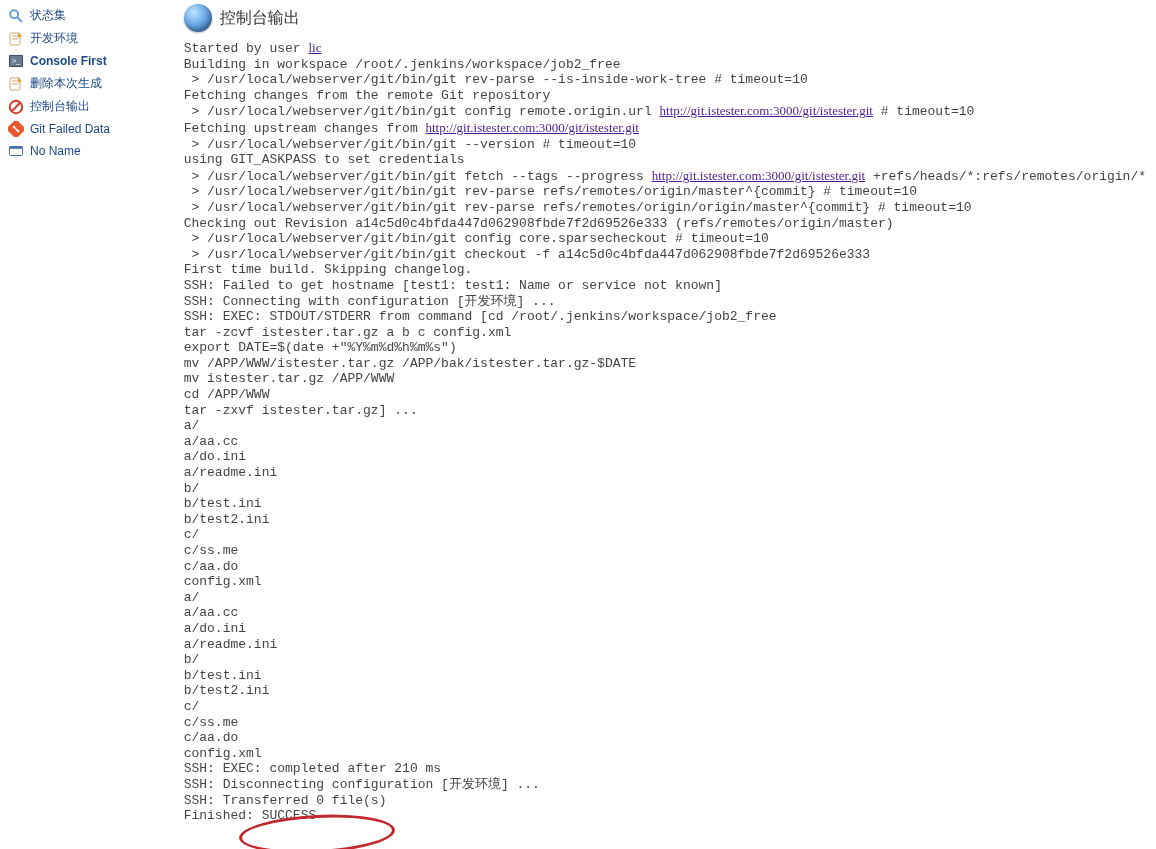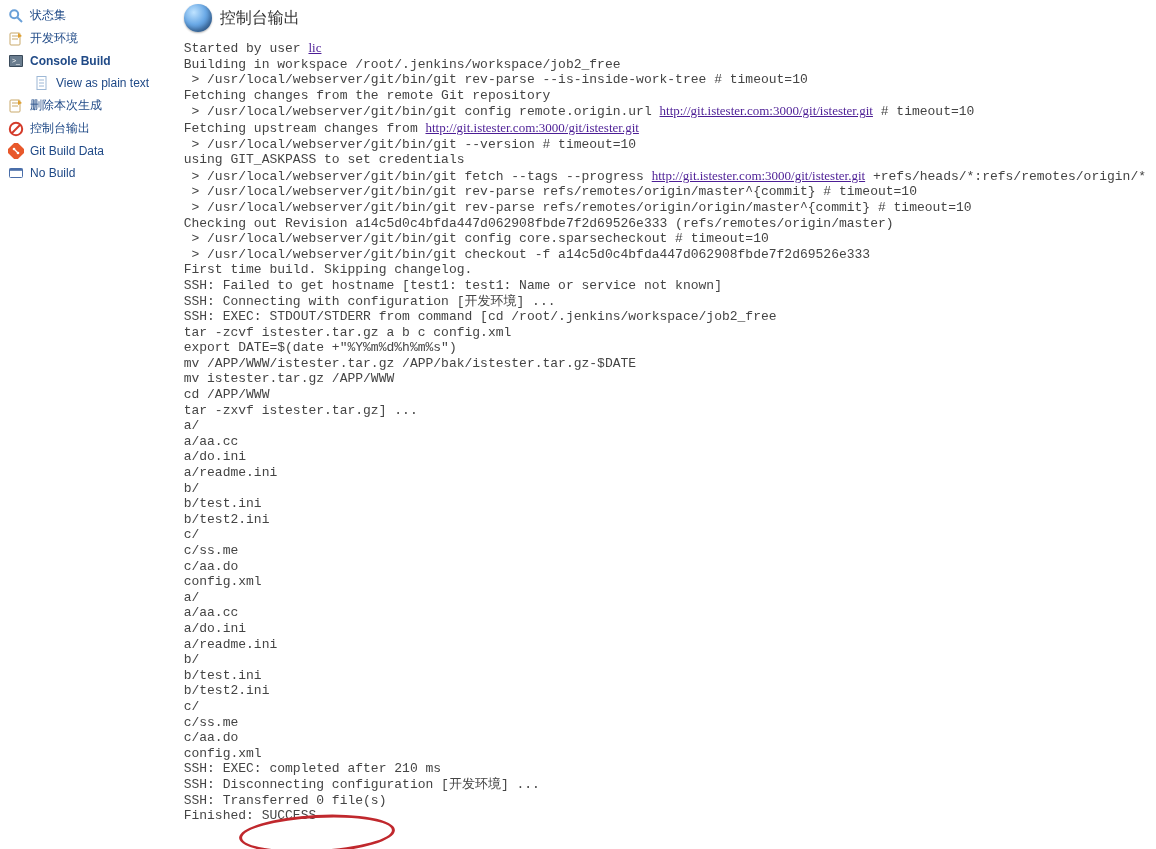--- a/index.html
+++ b/index.html
@@ -123,34 +123,23 @@
     </div>
 
     <div class="side-item selected">
       <span class="icon">
         <svg width="16" height="16" viewBox="0 0 16 16">
             <rect x="1" y="2" width="14" height="12" rx="1" fill="#3a4a5a"></rect>
             <rect x="2" y="3" width="12" height="10" fill="#6a7d8f"></rect>
             <text x="4" y="10" font-size="7" fill="#fff">&gt;_</text>
           </svg>
       </span>
-      <span class="side-label">Console Build</span>
-    </div>
-
-    <div class="side-item side-sub">
-      <span class="icon">
-        <svg width="16" height="16" viewBox="0 0 16 16">
-            <rect x="3" y="1.5" width="9" height="13" fill="#fff" stroke="#9db8d6"></rect>
-            <line x1="5" y1="5" x2="10" y2="5" stroke="#9db8d6"></line>
-            <line x1="5" y1="8" x2="10" y2="8" stroke="#9db8d6"></line>
-            <line x1="5" y1="11" x2="10" y2="11" stroke="#9db8d6"></line>
-          </svg>
-      </span>
-      <span class="side-label">View as plain text</span>
-    </div>
+      <span class="side-label">Console First</span>
+    </div>
+
 
     <div class="side-item">
       <span class="icon">
         <svg width="16" height="16" viewBox="0 0 16 16">
             <rect x="2" y="2" width="10" height="12" rx="1" fill="#fff" stroke="#c9a96a"></rect>
             <line x1="4" y1="5" x2="10" y2="5" stroke="#c9a96a"></line>
             <line x1="4" y1="8" x2="10" y2="8" stroke="#c9a96a"></line>
             <path d="M10 2 l4 3 l-4 2 z" fill="#e0a030"></path>
           </svg>
       </span>
@@ -169,31 +158,31 @@
 
     <div class="side-item">
       <span class="icon">
         <svg width="16" height="16" viewBox="0 0 16 16">
             <rect x="1" y="1" width="14" height="14" rx="2" transform="rotate(45 8 8)" fill="#e8582b"></rect>
             <circle cx="6" cy="6" r="1.3" fill="#fff"></circle>
             <circle cx="10" cy="10" r="1.3" fill="#fff"></circle>
             <line x1="6" y1="6" x2="10" y2="10" stroke="#fff" stroke-width="1.3"></line>
           </svg>
       </span>
-      <span class="side-label">Git Build Data</span>
+      <span class="side-label">Git Failed Data</span>
     </div>
 
     <div class="side-item">
       <span class="icon">
         <svg width="16" height="16" viewBox="0 0 16 16">
             <rect x="1.5" y="3.5" width="13" height="9" rx="1" fill="#fff" stroke="#4a6ea9"></rect>
             <rect x="1.5" y="3.5" width="13" height="2.3" fill="#4a6ea9"></rect>
           </svg>
       </span>
-      <span class="side-label">No Build</span>
+      <span class="side-label">No Name</span>
     </div>
 
   </div>
 
   <div class="main">
     <div class="page-heading">
       <span class="ball"></span>
       <h1 class="title">控制台输出</h1>
     </div>
 

